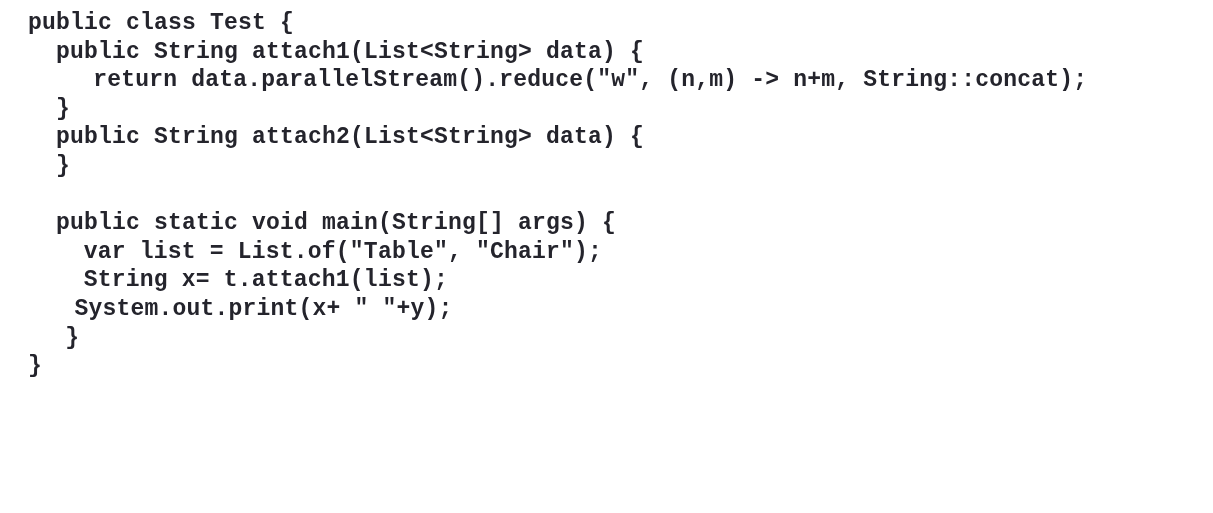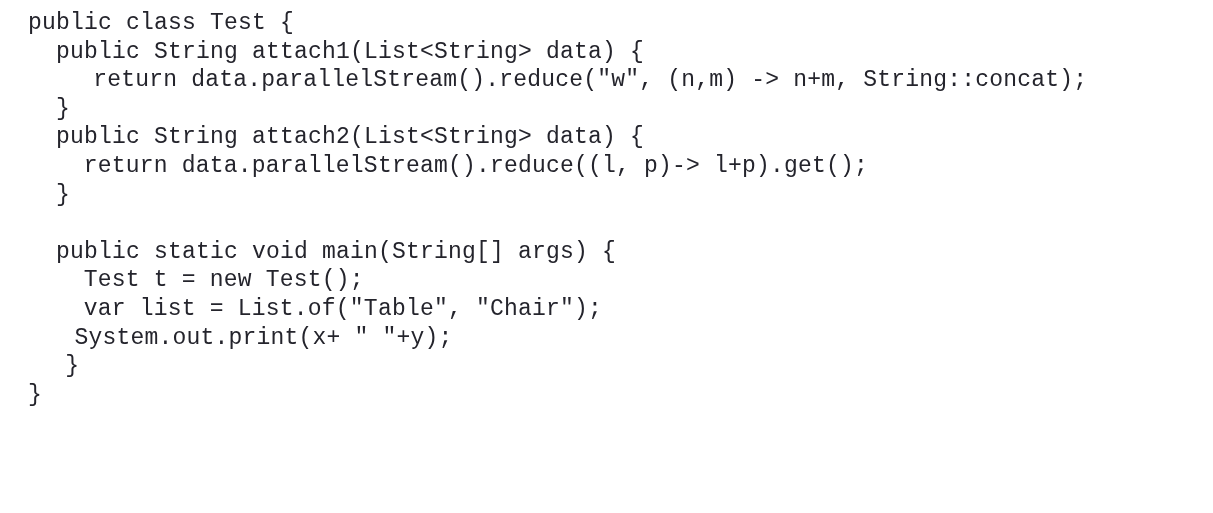--- a/index.html
+++ b/index.html
@@ -18,37 +18,37 @@
     font-family: "Liberation Mono", "DejaVu Sans Mono", monospace;
     font-size: 23px;
     line-height: 28.6px;
     font-weight: 400;
     color: #24242c;
   }
   .code-line {
     white-space: pre;
     height: 28.6px;
     letter-spacing: 0.2px;
+    font-weight: bold;
   }
   
   .indent {
     letter-spacing: -4.5px;
   }
 </style>
 </head>
 <body style="background: rgb(255, 255, 255);">
 
 <div class="code-listing" style="color: rgb(36, 36, 44);">
   <div class="code-line">public class Test {</div>
   <div class="code-line"><span class="indent">   </span>public String attach1(List&lt;String&gt; data) {</div>
   <div class="code-line"><span class="indent">       </span>return data.parallelStream().reduce("w", (n,m) -&gt; n+m, String::concat);</div>
   <div class="code-line"><span class="indent">   </span>}</div>
   <div class="code-line"><span class="indent">   </span>public String attach2(List&lt;String&gt; data) {</div>
-  <div class="code-line"><span class="indent">      </span>return data.parallelStream().reduce((l, p)-&gt; l+p).get();</div>
   <div class="code-line"><span class="indent">   </span>}</div>
   <div class="code-line"></div>
   <div class="code-line"><span class="indent">   </span>public static void main(String[] args) {</div>
-  <div class="code-line"><span class="indent">      </span>Test t = new Test();</div>
   <div class="code-line"><span class="indent">      </span>var list = List.of("Table", "Chair");</div>
+  <div class="code-line"><span class="indent">      </span>String x= t.attach1(list);</div>
   <div class="code-line"><span class="indent">     </span>System.out.print(x+ " "+y);</div>
   <div class="code-line"><span class="indent">    </span>}</div>
   <div class="code-line">}</div>
 </div>
 
 </body></html>

